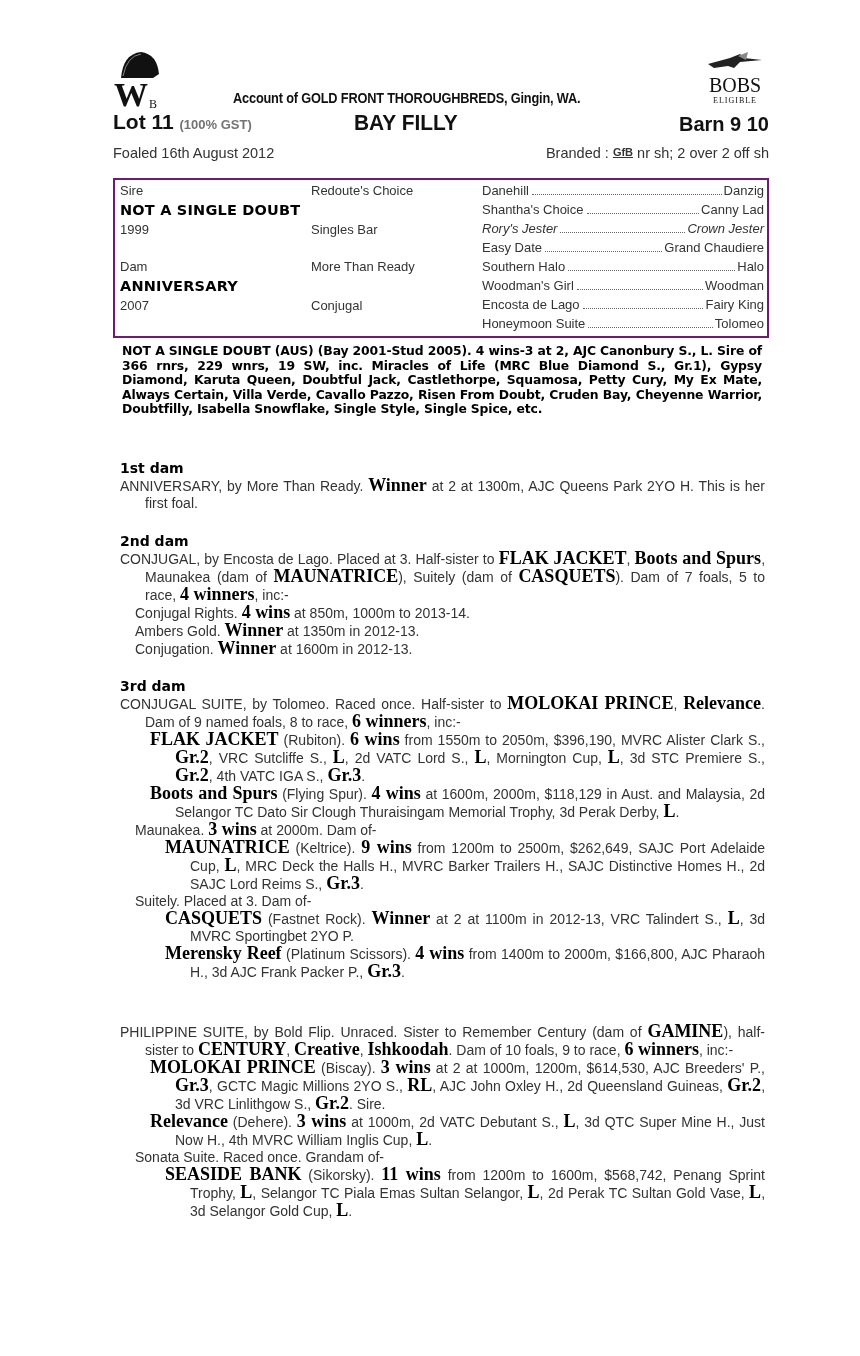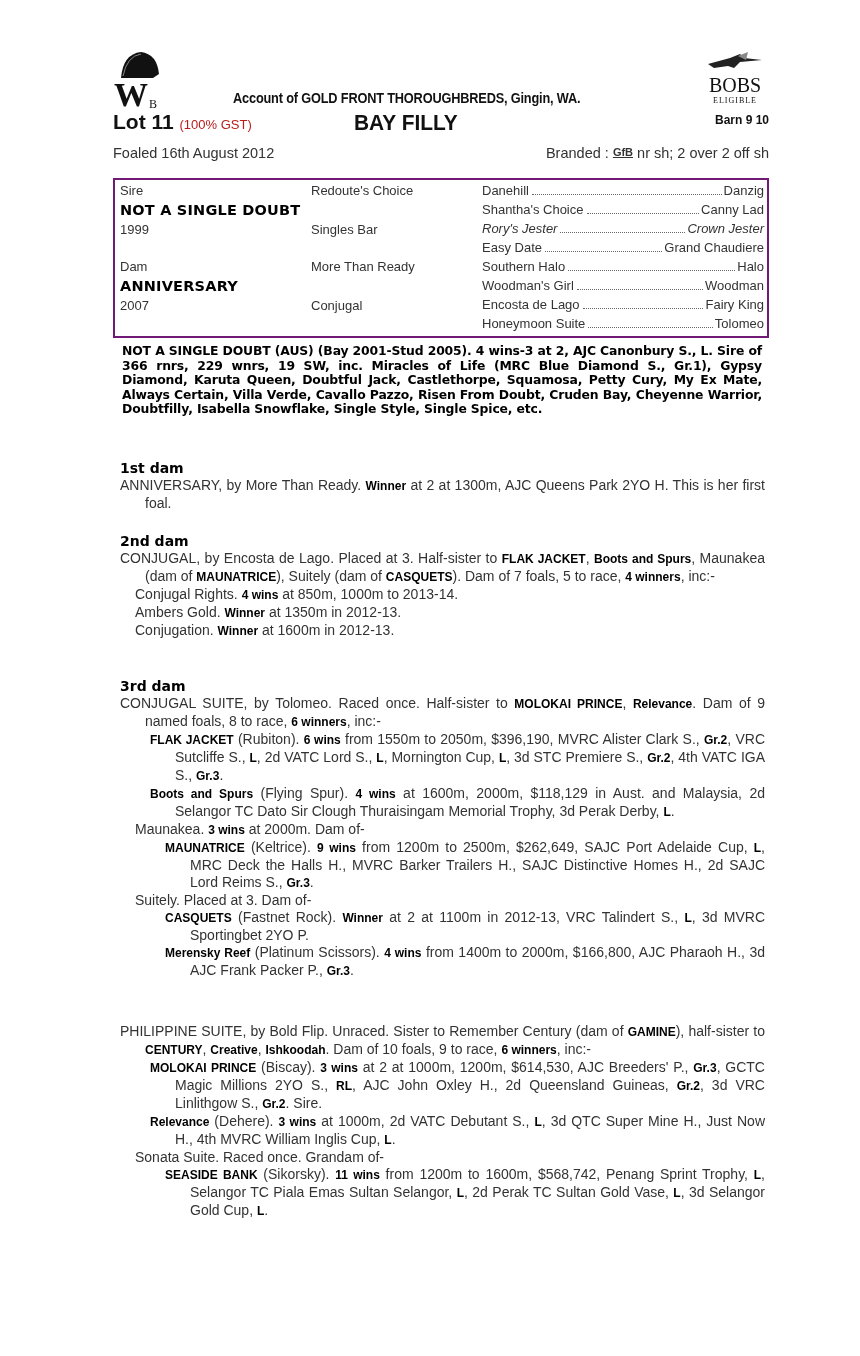--- a/index.html
+++ b/index.html
@@ -4,23 +4,23 @@
 <style>
   html, body { margin: 0; padding: 0; background: #ffffff; }
   body { width: 860px; height: 1356px; position: relative; overflow: hidden; color: #111; font-family: "Liberation Sans", sans-serif; }
 
   
   .logo-wb { position: absolute; left: 113px; top: 48px; width: 52px; height: 62px; }
   .logo-bobs { position: absolute; left: 700px; top: 50px; width: 70px; height: 55px; }
   .account { position: absolute; left: 233px; top: 90px; font-size: 14.5px; font-weight: bold; letter-spacing: -0.2px; transform: scaleX(0.88); transform-origin: left top; white-space: nowrap; }
   .lot-row { position: absolute; left: 113px; top: 110px; width: 656px; height: 30px; }
   .lot { position: absolute; left: 0; top: 0; font-size: 21px; font-weight: bold; white-space: nowrap; }
-  .lot .gst { font-size: 13px; font-weight: normal; color: #b91c1c; }
+  .lot .gst { font-size: 13px; font-weight: bold; color: #737373; }
   .title { position: absolute; left: 241px; top: 0; font-size: 22px; font-weight: bold; white-space: nowrap; transform: scaleX(0.95); transform-origin: left top; }
-  .barn { position: absolute; right: 0; top: 3px; font-size: 12px; font-weight: bold; white-space: nowrap; }
+  .barn { position: absolute; right: 0; top: 3px; font-size: 20px; font-weight: bold; white-space: nowrap; }
   .foaled-row { position: absolute; left: 113px; top: 145px; width: 656px; font-size: 14.5px; color: #333; }
   .foaled { position: absolute; left: 0; top: 0; white-space: nowrap; }
   .branded { position: absolute; right: 0; top: 0; white-space: nowrap; }
   .brand-mark { display: inline-block; font-size: 11px; font-weight: bold; text-decoration: underline; vertical-align: 2px; }
 
   
   .ped { position: absolute; left: 113px; top: 178px; width: 652px; height: 156px; border: 2px solid #701a75; font-size: 13px; color: #333; }
   .ped .cell { position: absolute; white-space: nowrap; line-height: 18px; }
   .ped .big { font-family: "DejaVu Sans", sans-serif; font-weight: bold; font-size: 14.5px; color: #000; letter-spacing: 0.2px; }
   .gp { position: absolute; left: 367px; width: 282px; display: flex; align-items: baseline; line-height: 18px; }
@@ -30,21 +30,21 @@
 
   
   .sire-para { position: absolute; left: 122px; top: 344px; width: 640px; font-family: "DejaVu Sans", sans-serif; font-weight: bold; font-size: 12.4px; line-height: 14.6px; color: #000; text-align: justify; letter-spacing: -0.15px; }
   .section { position: absolute; left: 120px; width: 645px; font-size: 14px; color: #333; line-height: 17px; }
   .section h3 { margin: 0; font-family: "DejaVu Sans", sans-serif; font-size: 14px; font-weight: bold; color: #000; line-height: 18px; }
   .p { text-align: justify; }
   .i0 { padding-left: 25px; text-indent: -25px; }
   .i1 { padding-left: 40px; text-indent: -25px; }
   .i2 { padding-left: 55px; text-indent: -25px; }
   .i3 { padding-left: 70px; text-indent: -25px; }
-  .b { font-family: Liberation Sans, sans-serif; font-weight: bold; color: #000; font-size: 12px; }
+  .b { font-family: Liberation Serif, serif; font-weight: bold; color: #000; font-size: 18px; }
 </style>
 </head>
 <body>
 
 <div class="logo-wb">
   <svg width="52" height="62" viewBox="0 0 52 62">
     <path d="M8 30 Q10 6 28 4 Q44 6 46 26 L40 30 Z" fill="#111"></path>
     <path d="M10 28 Q14 8 28 6" stroke="#888" stroke-width="1" fill="none"></path>
     <text x="1" y="58" font-family="Liberation Serif, serif" font-size="34" font-weight="bold" fill="#111">W</text>
     <text x="36" y="60" font-family="Liberation Serif, serif" font-size="12" fill="#111">B</text>

